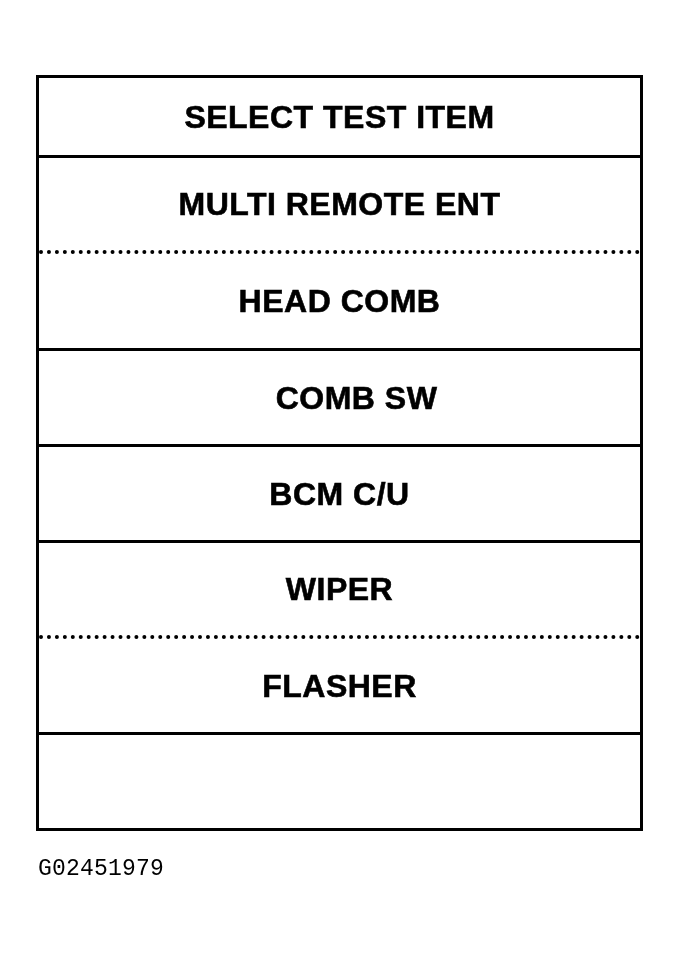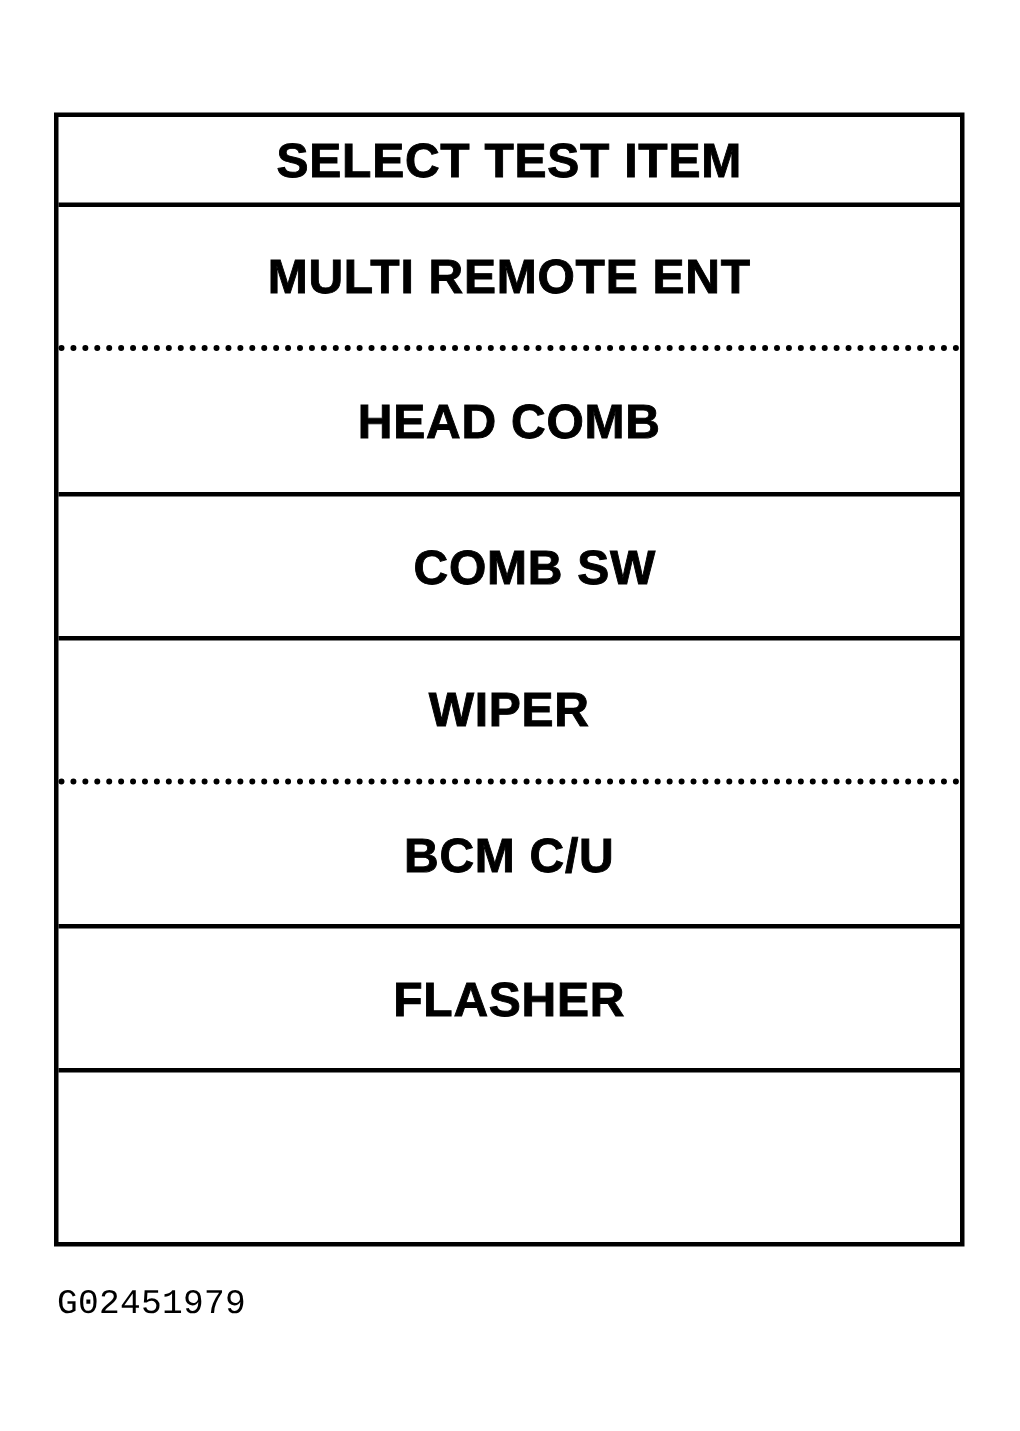--- a/index.html
+++ b/index.html
@@ -66,42 +66,42 @@
     color: #000000;
     letter-spacing: 0.2px;
     white-space: nowrap;
   }
 </style>
 </head>
 <body>
 
 <div id="menu-panel">
 
-  <div class="menu-row sep-solid" style="height:60px;">
+  <div class="menu-row sep-solid" style="height:80px;">
     <span class="menu-row-label">SELECT TEST ITEM</span>
   </div>
 
   <div class="menu-row sep-dotted" style="height:96px;">
     <span class="menu-row-label">MULTI REMOTE ENT</span>
   </div>
 
   <div class="menu-row sep-solid" style="height:97px;">
     <span class="menu-row-label">HEAD COMB</span>
   </div>
 
   <div class="menu-row sep-solid" style="height:96px;padding-left:34px;">
     <span class="menu-row-label">COMB SW</span>
   </div>
 
+  <div class="menu-row sep-solid" style="height:96px;">
+    <span class="menu-row-label">BCM C/U</span>
+  </div>
+
   <div class="menu-row sep-dotted" style="height:96px;">
     <span class="menu-row-label">WIPER</span>
-  </div>
-
-  <div class="menu-row sep-solid" style="height:96px;">
-    <span class="menu-row-label">BCM C/U</span>
   </div>
 
   <div class="menu-row sep-solid" style="height:96px;">
     <span class="menu-row-label">FLASHER</span>
   </div>
 
   <div class="menu-row sep-none" style="height:93px;">
     <span class="menu-row-label"></span>
   </div>
 

